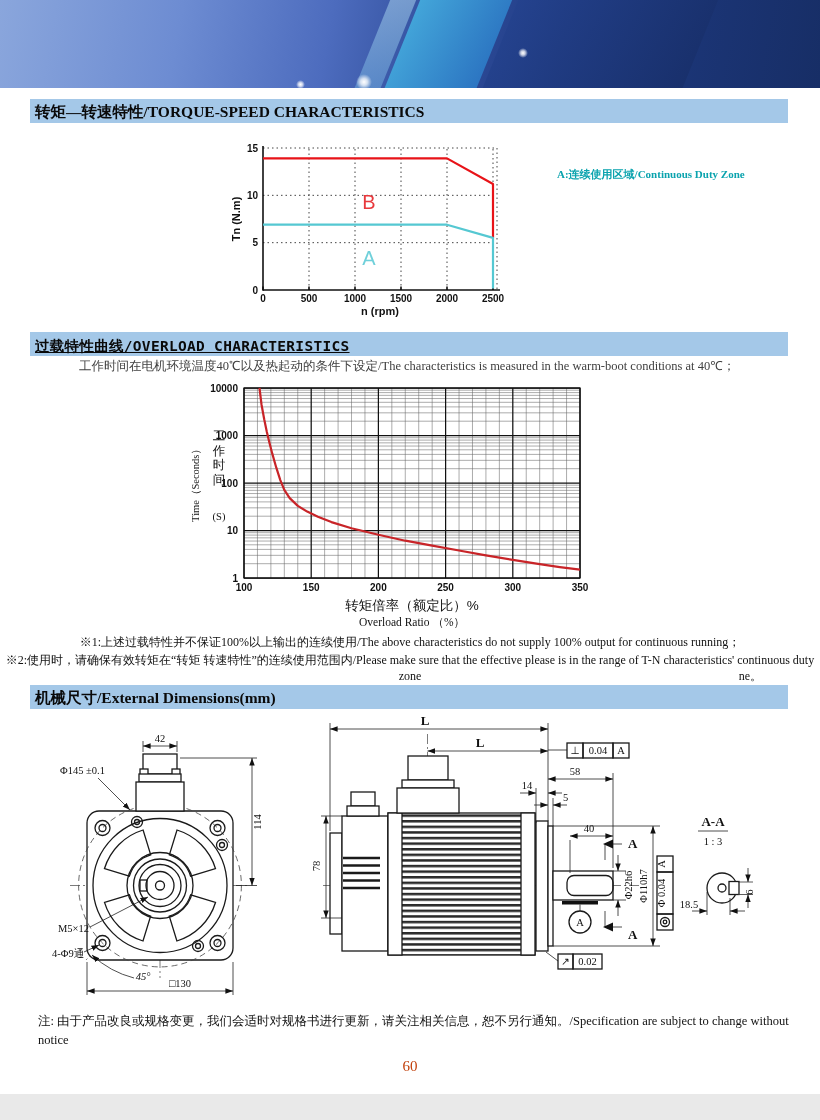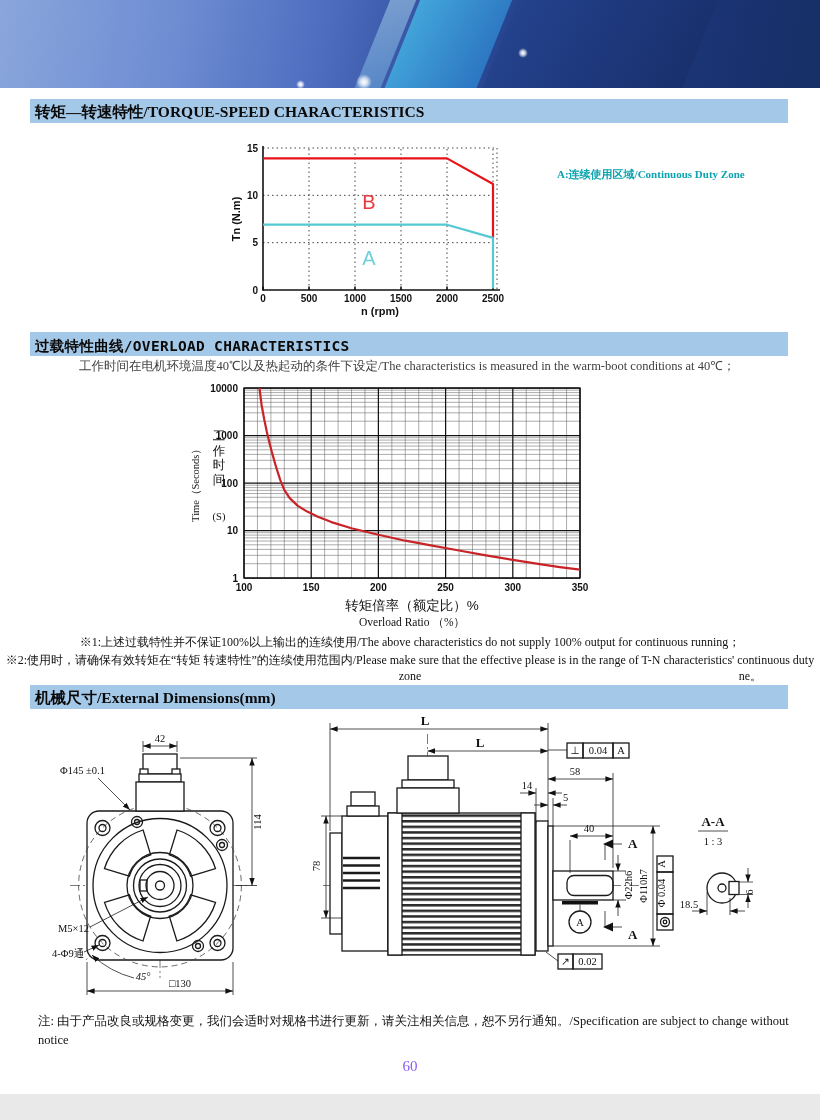--- a/index.html
+++ b/index.html
@@ -16,21 +16,21 @@
     background:linear-gradient(100deg,#24428e,#182f6a);opacity:.85;}
   .glint{position:absolute;border-radius:50%;background:radial-gradient(circle,#fff 0%,rgba(255,255,255,.75) 30%,rgba(255,255,255,0) 70%);}
   .g1{left:356px;top:74px;width:16px;height:16px;}
   .g2{left:518px;top:48px;width:10px;height:10px;}
   .g3{left:296px;top:80px;width:9px;height:9px;}
 
   
   .sec{position:absolute;left:30px;width:758px;height:24px;background:#a4c8e8;color:#0a0a0a;
        display:flex;align-items:flex-end;padding-left:5px;box-sizing:border-box;}
   .sec-serif{font:bold 15.5px "Liberation Serif",serif;}
-  .sec-mono{font:bold 14.5px "DejaVu Sans Mono",monospace;letter-spacing:.3px;}
+  .sec-mono{font:bold 14.5px "DejaVu Sans Mono",monospace;letter-spacing:.3px;text-decoration:underline;}
   .sec1{top:99px;} .sec2{top:332px;} .sec3{top:685px;}
 
   
   .g-dot{stroke:#444;stroke-width:1;stroke-dasharray:1.5 3;}
   .g-ax{stroke:#111;stroke-width:1.6;}
   .g-tk{font:bold 10px "Liberation Sans",sans-serif;fill:#111;}
   .g-axl{font:bold 11px "Liberation Sans",sans-serif;fill:#111;}
   .g-zone{font:20px "Liberation Sans",sans-serif;}
   .g-min{stroke:#666;stroke-width:.55;}
   .g-maj{stroke:#111;stroke-width:1.25;}
@@ -58,21 +58,21 @@
   .bc{stroke:#444;stroke-width:.8;fill:none;stroke-dasharray:6 4;}
   .dim{stroke:#222;stroke-width:.8;fill:none;}
   .dt{font:10.5px "Liberation Serif",serif;fill:#111;}
   .dtb{font:bold 13px "Liberation Serif",serif;fill:#111;}
   .it{font-style:italic;}
   .slat{stroke:#1a1a1a;stroke-width:2.6;}
 
   
   .bottom-note{position:absolute;left:38px;top:1012px;width:752px;font:12.5px "Liberation Serif",serif;color:#111;line-height:19px;}
   .bottom-note .l2{padding-left:24px;}
-  .page-num{position:absolute;left:0;top:1058px;width:820px;text-align:center;font:15px "Liberation Serif",serif;color:#8b5cf6;}
+  .page-num{position:absolute;left:0;top:1058px;width:820px;text-align:center;font:15px "Liberation Serif",serif;color:#c2410c;}
   .footer-band{position:absolute;left:0;top:1094px;width:820px;height:26px;background:#e9e9e9;}
 </style>
 </head>
 <body>
 
 <div class="banner">
   <div class="band2"></div>
   <div class="band1"></div>
   <div class="band3"></div>
   <div class="glint g1"></div>

